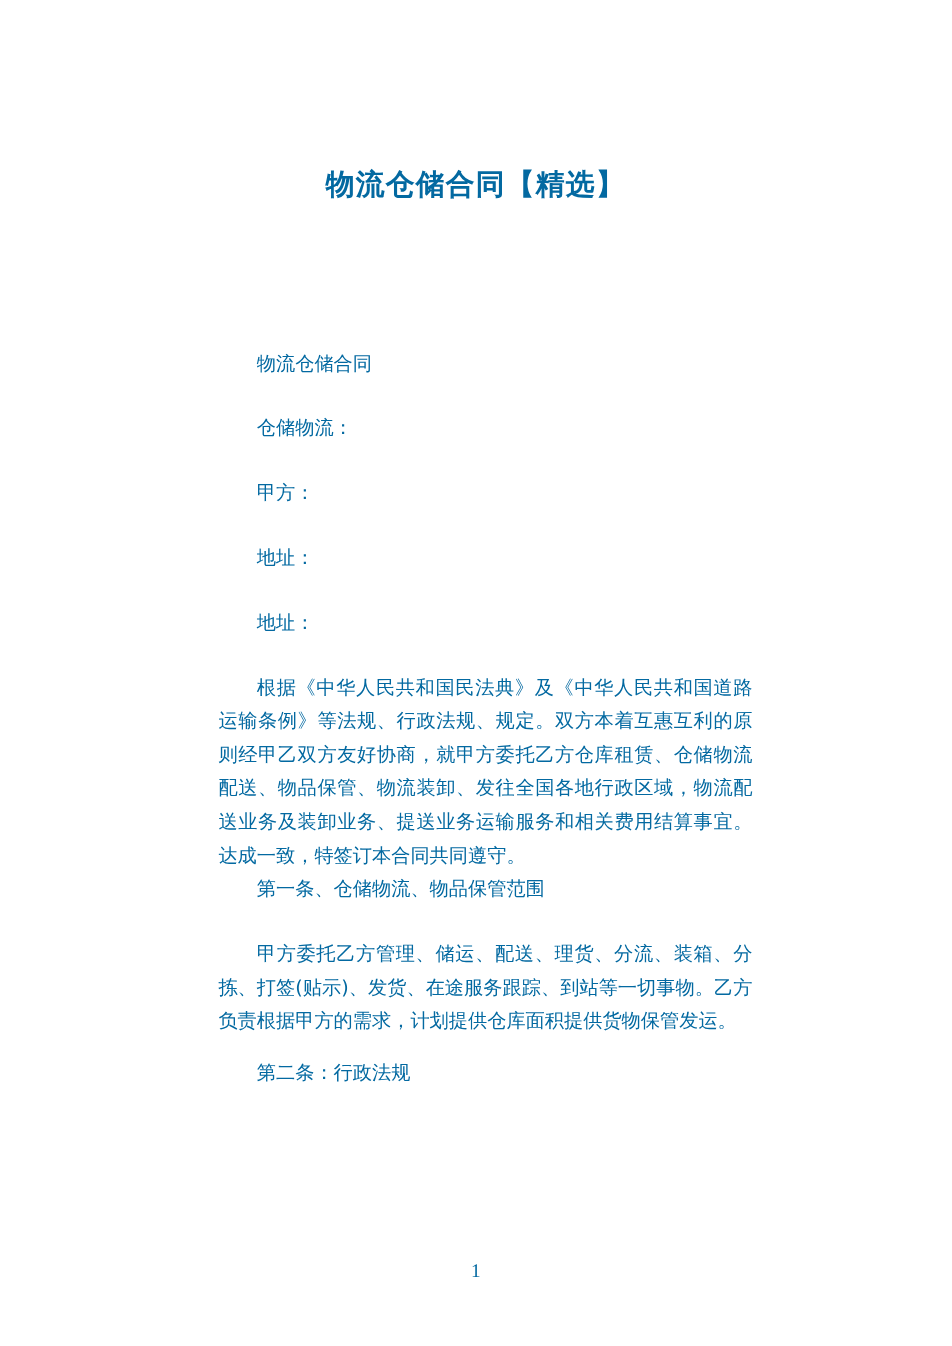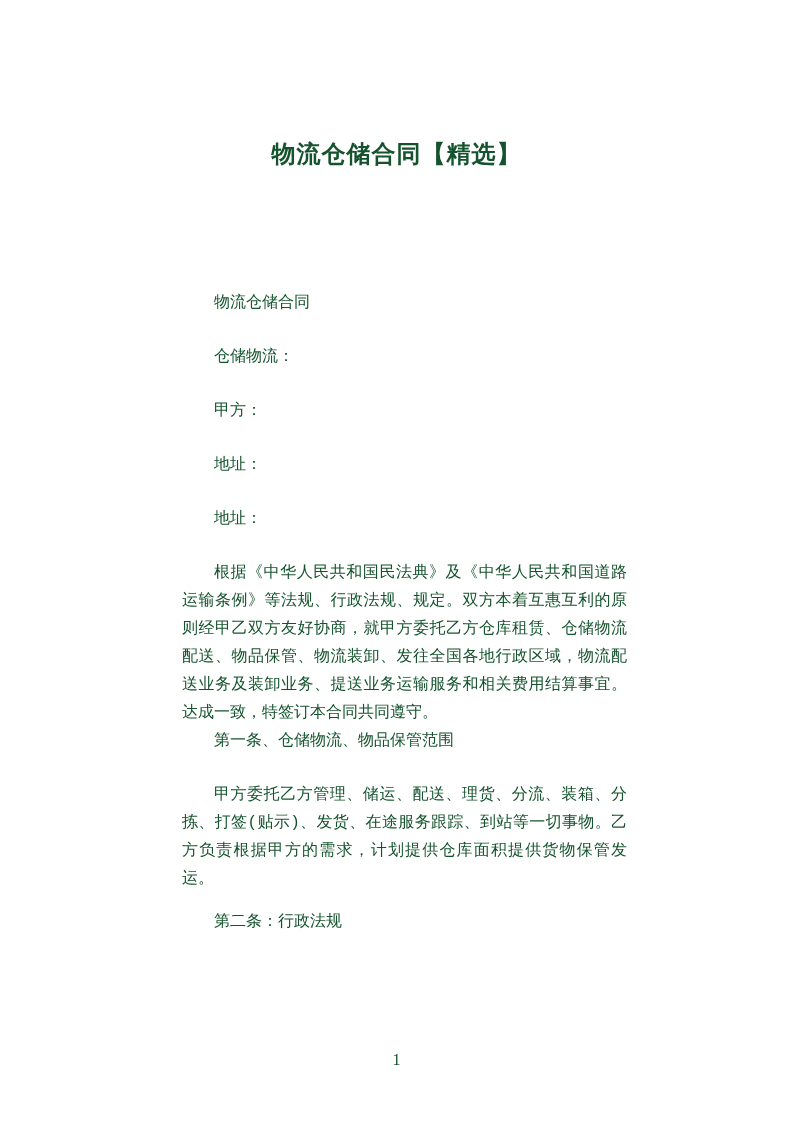--- a/index.html
+++ b/index.html
@@ -8,36 +8,35 @@
     background: #ffffff;
   }
   .page {
     position: relative;
     width: 637px;
     height: 1122px;
     box-sizing: border-box;
     margin: 0 auto;
     padding-top: 138px;
     background: #ffffff;
-    color: #14532d;
+    color: #0369a1;
     font-family: "DejaVu Sans", sans-serif;
     overflow: hidden;
   }
   .doc-title {
     margin: 0;
     font-size: 24px;
     line-height: 32px;
     font-weight: bold;
     text-align: center;
     letter-spacing: 1px;
   }
   .content {
     margin-top: 119px;
     padding: 0 88px 0 104px;
-    font-family: Liberation Mono, monospace;
   }
   .line, .para {
     margin: 0 0 26px 0;
     font-size: 16px;
     line-height: 28px;
     text-indent: 32px;
     font-weight: normal;
   }
   .para {
     text-align: justify;

